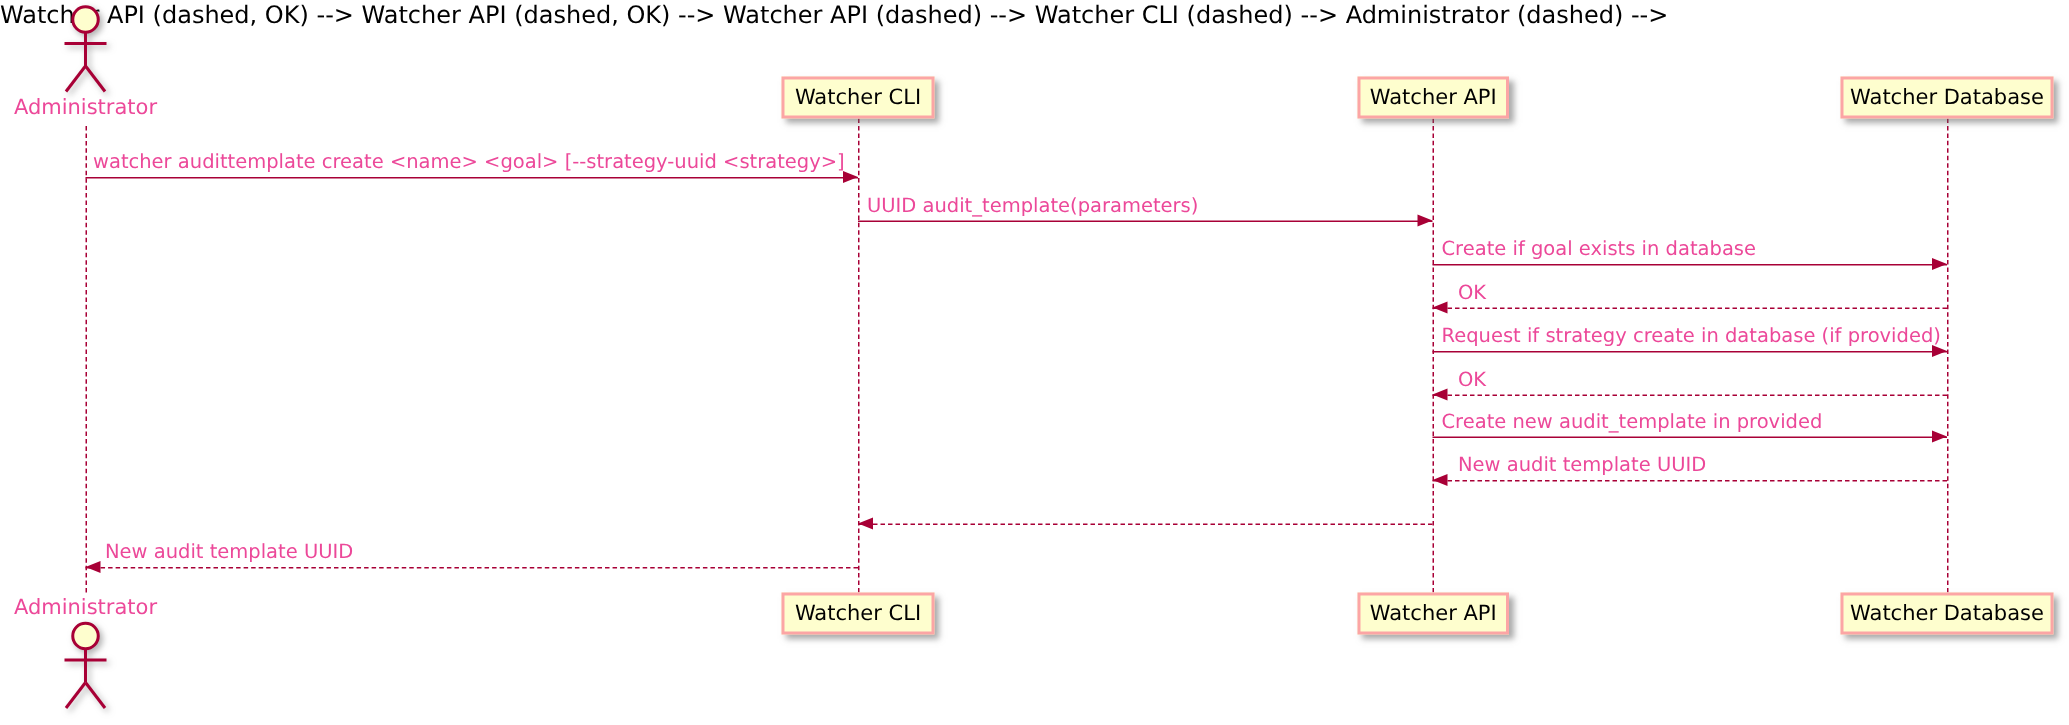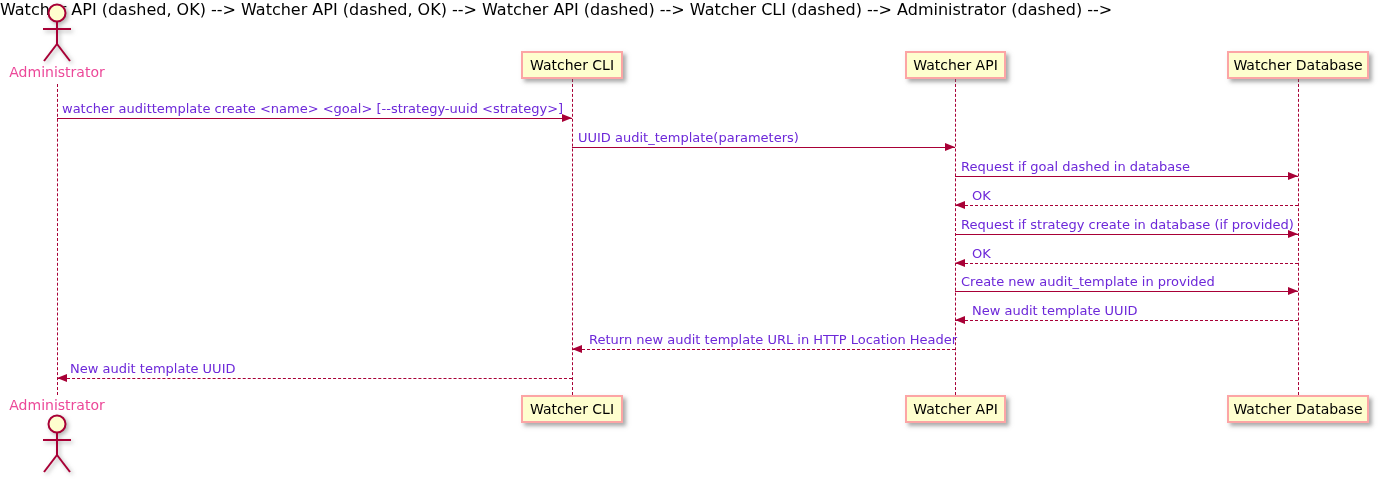--- a/index.html
+++ b/index.html
@@ -40,21 +40,21 @@
   }
   .actor-figure {
     position: absolute;
     filter: drop-shadow(2.5px 2.5px 2px rgba(100,100,100,0.5));
   }
   .msg-label {
     position: absolute;
     font-size: 13px;
     line-height: 15px;
     height: 15px;
-    color: #6d28d9;
+    color: #ec4899;
     white-space: nowrap;
   }
   .msg-line { position: absolute; height: 0; }
   .solid  { border-top: 1px solid #A80036; }
   .dashed { border-top: 1px dashed #A80036; }
   .arr-r {
     position: absolute; width: 0; height: 0;
     border-top: 4px solid transparent;
     border-bottom: 4px solid transparent;
     border-left: 10px solid #A80036;
@@ -102,21 +102,21 @@
   <div class="msg-label" style="left:62px; top:101px;">watcher audittemplate create &lt;name&gt; &lt;goal&gt; [--strategy-uuid &lt;strategy&gt;]</div>
   <div class="msg-line solid" style="left:57px; top:118px; width:515px;"></div>
   <div class="arr-r" style="left:562px; top:114px;"></div>
 
   
   <div class="msg-label" style="left:578px; top:130px;">UUID audit_template(parameters)</div>
   <div class="msg-line solid" style="left:572px; top:147px; width:383px;"></div>
   <div class="arr-r" style="left:945px; top:143px;"></div>
 
   
-  <div class="msg-label" style="left:961px; top:159px;">Request if goal dashed in database</div>
+  <div class="msg-label" style="left:961px; top:159px;">Create if goal exists in database</div>
   <div class="msg-line solid" style="left:955px; top:176px; width:343px;"></div>
   <div class="arr-r" style="left:1288px; top:172px;"></div>
 
    Watcher API (dashed, OK) --&gt;
   <div class="msg-label" style="left:972px; top:188px;">OK</div>
   <div class="msg-line dashed" style="left:955px; top:205px; width:343px;"></div>
   <div class="arr-l" style="left:955px; top:201px;"></div>
 
   
   <div class="msg-label" style="left:961px; top:217px;">Request if strategy create in database (if provided)</div>
@@ -132,21 +132,20 @@
   <div class="msg-label" style="left:961px; top:274px;">Create new audit_template in provided</div>
   <div class="msg-line solid" style="left:955px; top:291px; width:343px;"></div>
   <div class="arr-r" style="left:1288px; top:287px;"></div>
 
    Watcher API (dashed) --&gt;
   <div class="msg-label" style="left:972px; top:303px;">New audit template UUID</div>
   <div class="msg-line dashed" style="left:955px; top:320px; width:343px;"></div>
   <div class="arr-l" style="left:955px; top:316px;"></div>
 
    Watcher CLI (dashed) --&gt;
-  <div class="msg-label" style="left:589px; top:332px;">Return new audit template URL in HTTP Location Header</div>
   <div class="msg-line dashed" style="left:572px; top:349px; width:383px;"></div>
   <div class="arr-l" style="left:572px; top:345px;"></div>
 
    Administrator (dashed) --&gt;
   <div class="msg-label" style="left:70px; top:361px;">New audit template UUID</div>
   <div class="msg-line dashed" style="left:57px; top:378px; width:515px;"></div>
   <div class="arr-l" style="left:57px; top:374px;"></div>
 
   
   <div class="actor-label" style="left:2px; top:397px;">Administrator</div>

